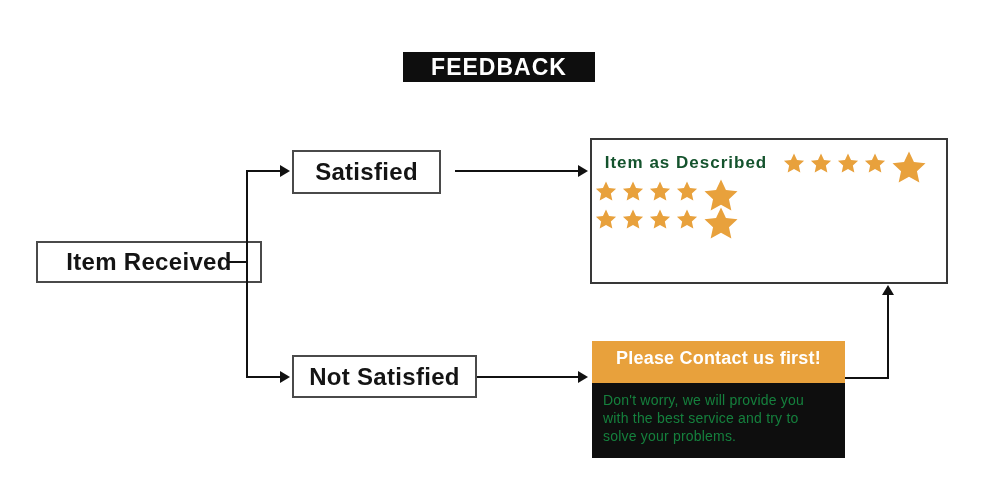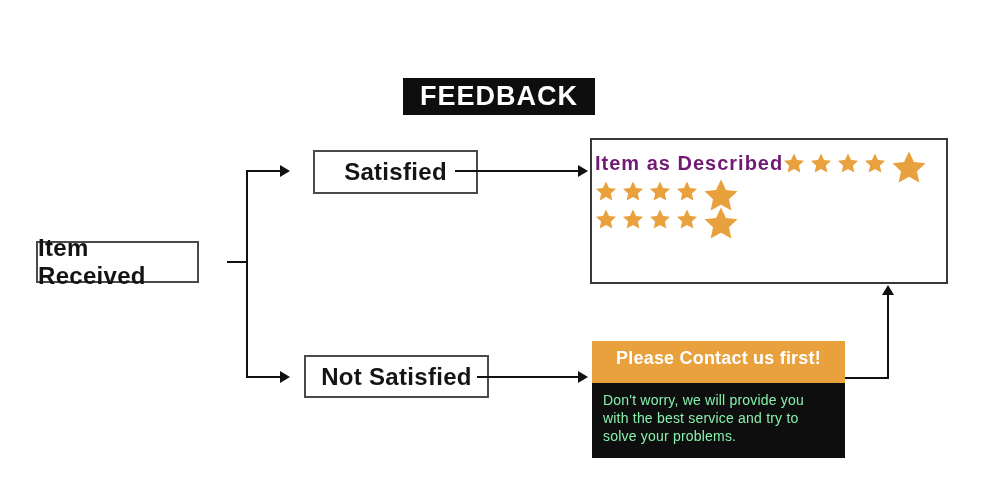--- a/index.html
+++ b/index.html
@@ -7,64 +7,64 @@
     position: relative;
     width: 1000px; height: 500px;
     background: #ffffff;
     font-family: "Liberation Sans", "DejaVu Sans", sans-serif;
     overflow: hidden;
   }
   .box { position: absolute; box-sizing: border-box; display:flex; align-items:center; justify-content:center; }
 
   
   .title-box {
-    left: 403px; top: 52px; width: 192px; height: 37px;
+    left: 403px; top: 52px; width: 192px; height: 30px;
     background: #0E0E0E; color:#ffffff;
-    font-size: 27px; font-weight: bold; letter-spacing: 1px; margin-top: 26px;
+    font-size: 23px; font-weight: bold; letter-spacing: 1px;
   }
 
   
   .flow-box {
     background:#ffffff; border: 2px solid #4A4A4A;
     color:#141414; font-weight: bold; font-size: 24px; letter-spacing: .3px;
   }
-  .item-received { left: 36px;  top: 241px; width: 163px; height: 42px; }
-  .satisfied     { left: 292px; top: 150px; width: 165px; height: 44px; margin-left: 21px; }
-  .not-satisfied { left: 292px; top: 355px; width: 185px; height: 43px; margin-left: 12px; }
+  .item-received { left: 36px;  top: 241px; width: 226px; height: 42px; }
+  .satisfied     { left: 292px; top: 150px; width: 149px; height: 44px; }
+  .not-satisfied { left: 292px; top: 355px; width: 185px; height: 43px; }
 
   
   .rating-box {
     position:absolute; left: 590px; top: 138px; width: 358px; height: 146px;
     box-sizing: border-box; background:#ffffff; border: 2px solid #383838; padding: 3px;
   }
   .rating-header {
     height: 35px; line-height: 35px; text-align:center;
     color:#ffffff; font-weight:bold; font-size: 18px; letter-spacing:.2px;
     white-space: nowrap;
   }
   .rating-rows { padding-top: 6px; }
   .rating-row { display:flex; align-items:center; height: 28px; }
   .rating-label {
     width: 182px; text-align:center; padding-right: 6px;
-    font-weight:bold; font-size: 20px; letter-spacing: 1px; color:#701a75;
+    font-weight:bold; font-size: 17px; letter-spacing: 1px; color:#14532d;
     white-space: nowrap;
   }
   .stars { display:flex; align-items:center; gap: 5px; }
   .stars svg { display:block; }
   .stars svg.big { transform: translateY(4px); }
 
   
   .contact-box { position:absolute; left: 592px; top: 341px; width: 253px; }
   .contact-header {
     height: 42px; line-height: 34px; text-align:center;
     color:#ffffff; font-weight:bold; font-size: 18px; letter-spacing:.2px;
     white-space: nowrap;
   }
   .contact-body {
-    background:#0E0E0E; color:#86efac;
+    background:#0E0E0E; color:#15803d;
     padding: 9px 11px 12px 11px;
     font-size: 14px; line-height: 1.28; letter-spacing:.2px;
     white-space: pre-line;
   }
 
   
   .line { position:absolute; background:#111111; }
   .arrow-right { position:absolute; width:0; height:0;
     border-top:6px solid transparent; border-bottom:6px solid transparent;
     border-left:10px solid #111111; }

